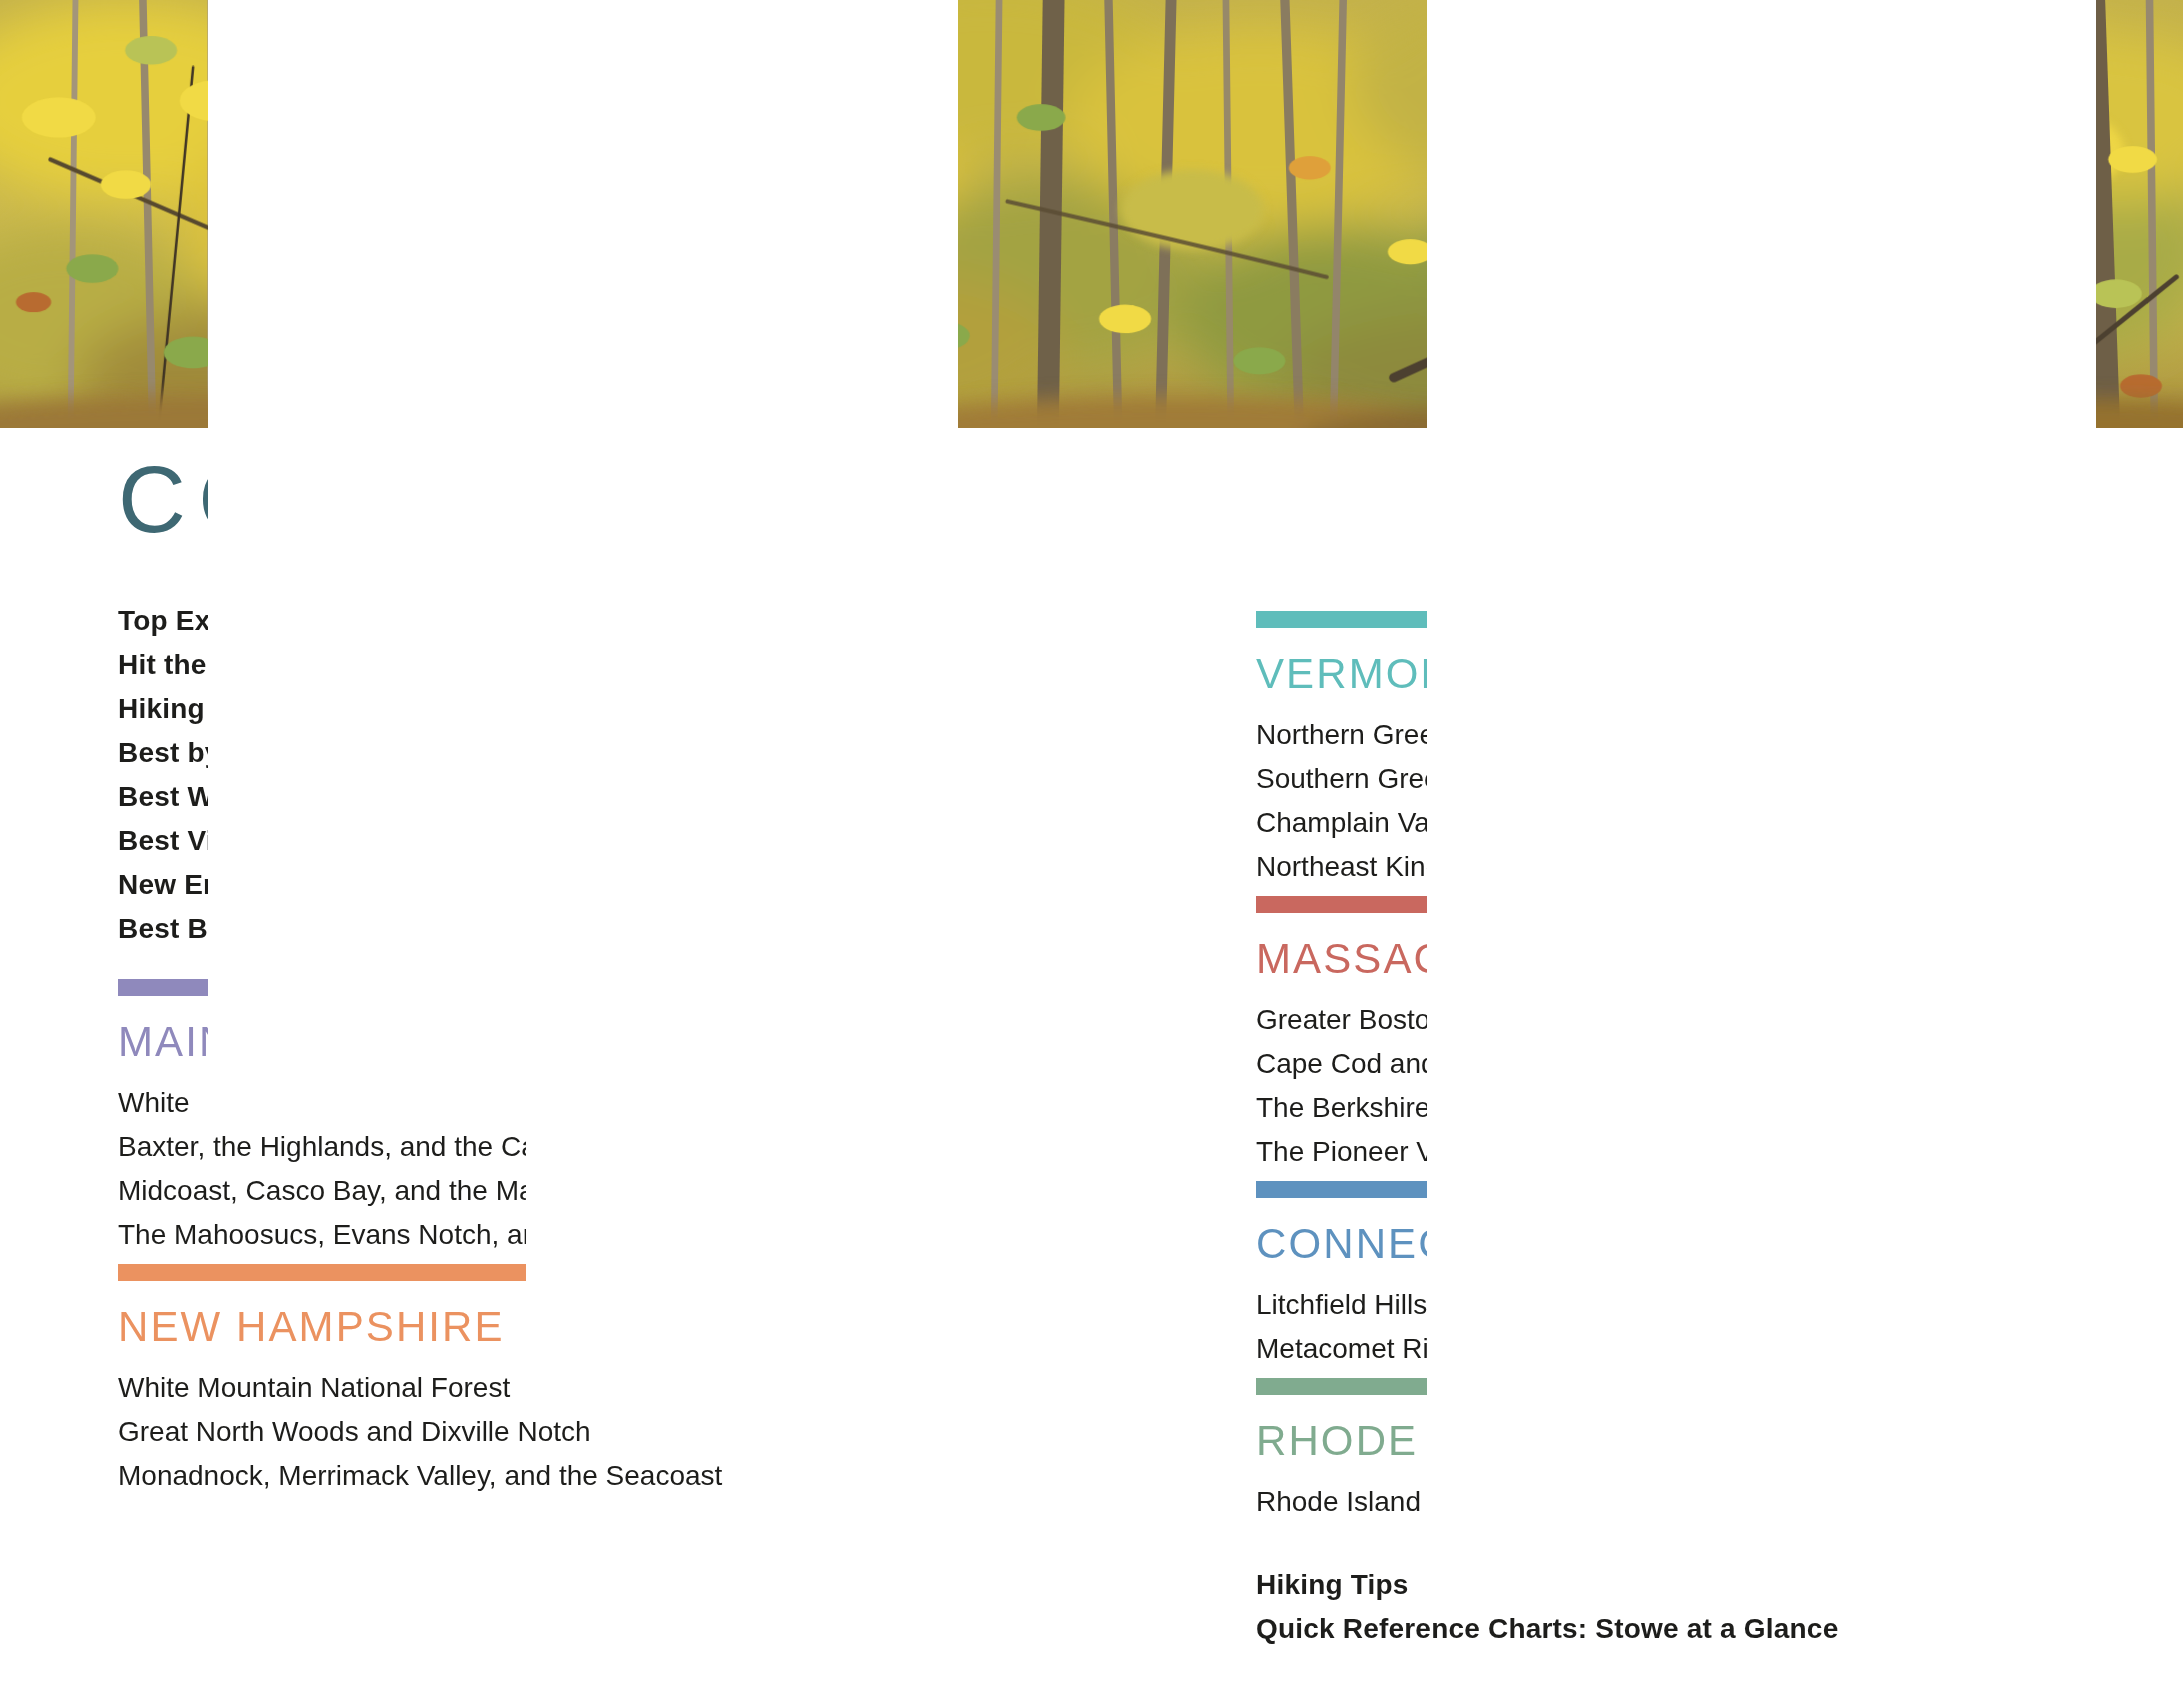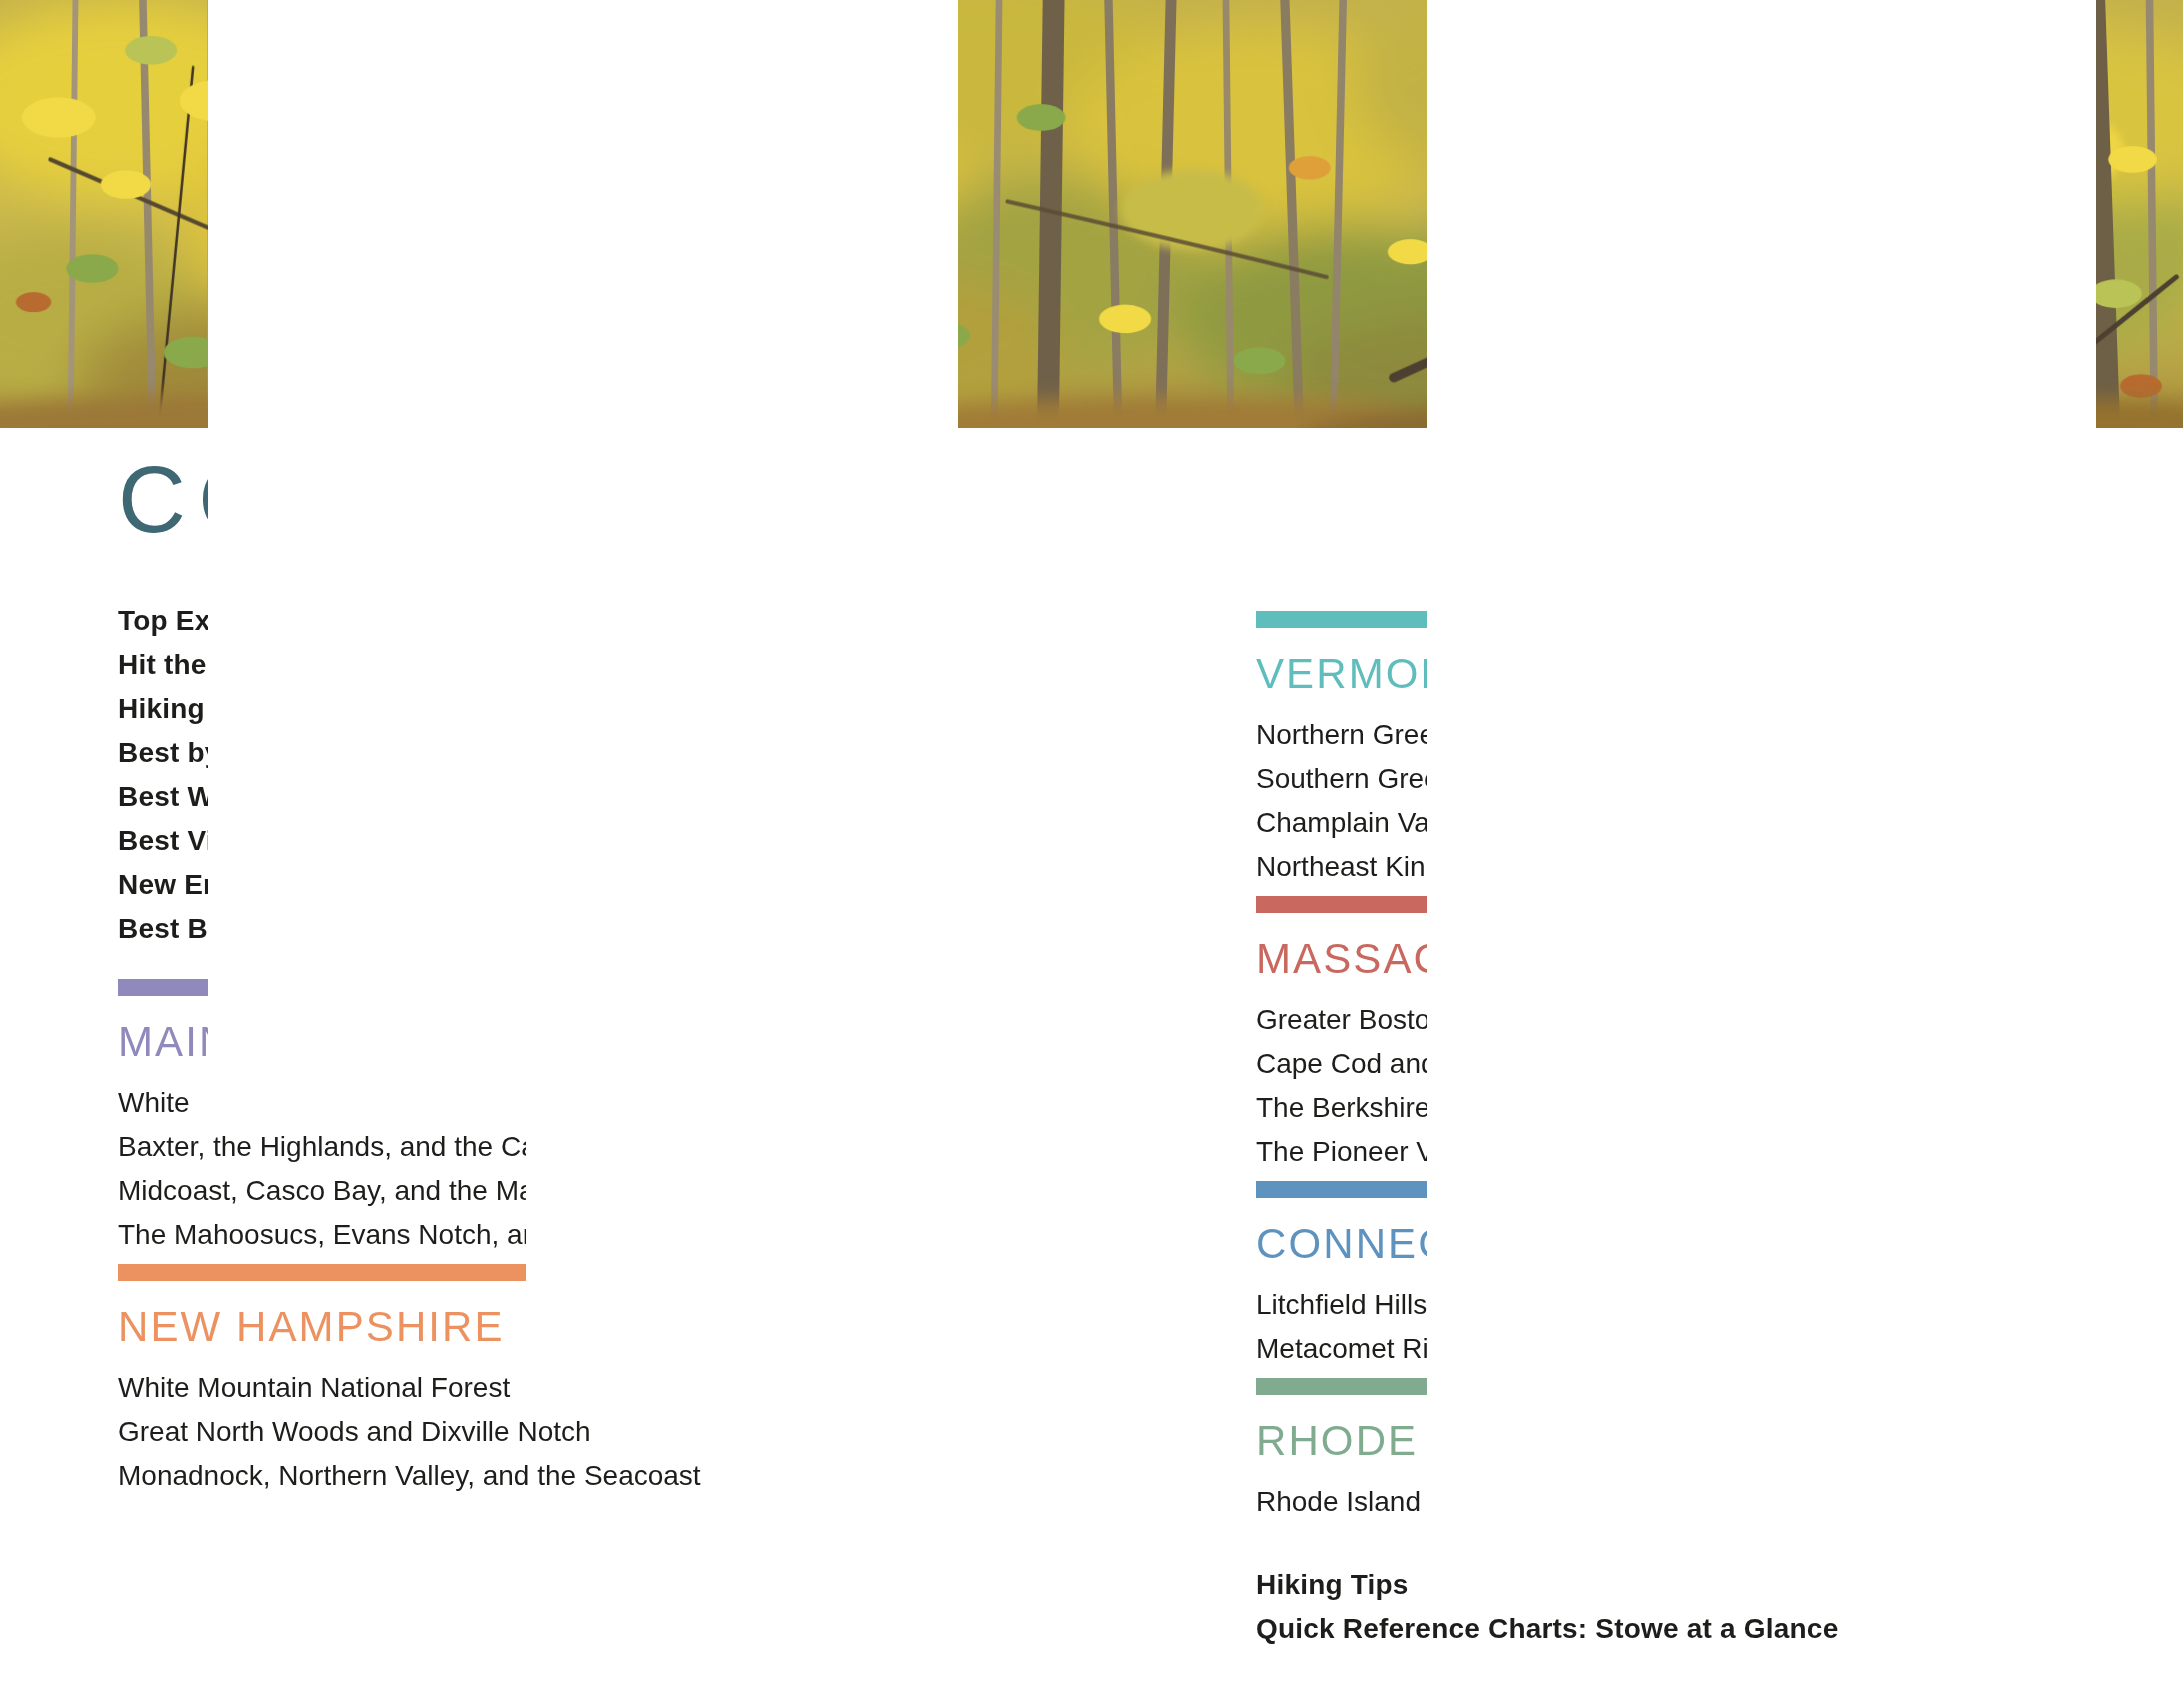--- a/index.html
+++ b/index.html
@@ -301,21 +301,21 @@
             <span class="label">White Mountain National Forest</span>
             <span class="leader"></span>
             <span class="page">173</span>
           </div>
           <div class="row entry">
             <span class="label">Great North Woods and Dixville Notch</span>
             <span class="leader"></span>
             <span class="page">227</span>
           </div>
           <div class="row entry">
-            <span class="label">Monadnock, Northern Valley, and the Seacoast</span>
+            <span class="label">Monadnock, Merrimack Valley, and the Seacoast</span>
             <span class="leader"></span>
             <span class="page">281</span>
           </div>
         </div>
       </section>
     </div>
 
     <div class="col col-right">
 
       <section class="toc-section" style="margin-top:0">

